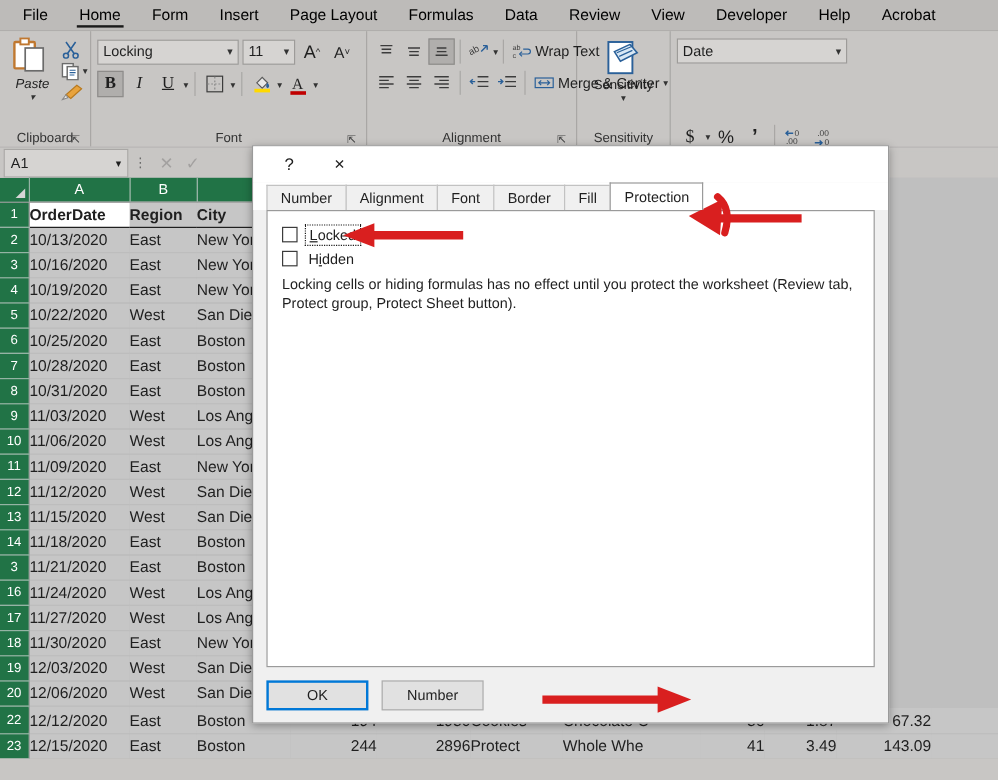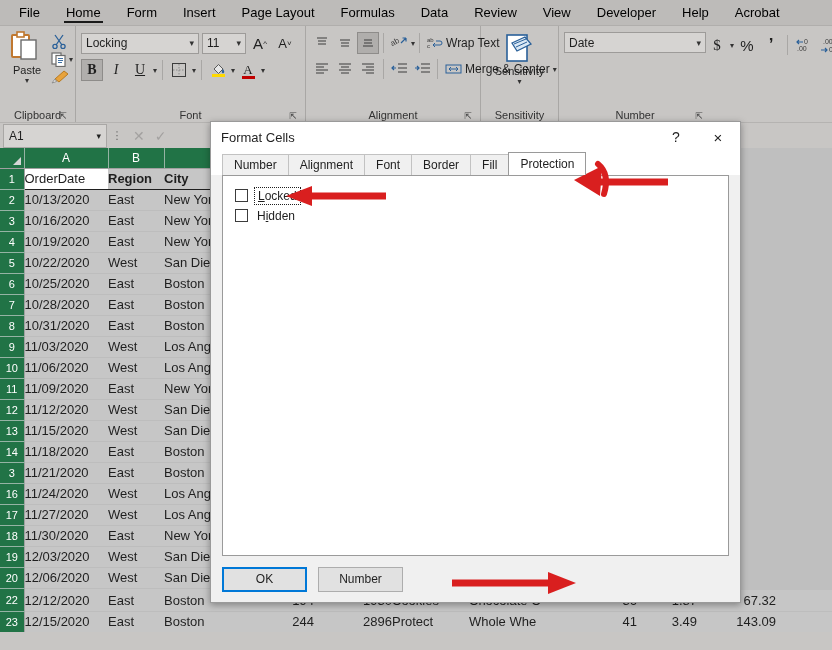--- a/index.html
+++ b/index.html
@@ -66,21 +66,21 @@
     width: 10px; height: 10px;
     font-size: 9px; color: #444;
     line-height: 10px;
   }
 
   
   .clipboard { width: 76px; }
   .clip-inner { display: flex; gap: 2px; padding-top: 2px; }
   .paste-btn {
     width: 44px; display: flex; flex-direction: column;
-    align-items: center; font-size: 11px; color: #1f1f1f;
+    align-items: center; font-size: 11px; color: #1f1f1f; font-style: italic;
   }
   .paste-lbl { margin-top: 1px; }
   .mini-col { display: flex; flex-direction: column; gap: 3px; padding-top: 3px; }
   .mini-row { display: flex; align-items: center; gap: 2px; }
 
   
   .fontgrp { width: 230px; }
   .font-r1 { display: flex; align-items: center; gap: 3px; padding-top: 3px; }
   .font-r2 { display: flex; align-items: center; gap: 2px; padding-top: 5px; }
   .combo {
@@ -174,21 +174,21 @@
     border-bottom: 1px solid #95b3a4;
     border-right: 1px solid #a0a0a0;
   }
   .cell {
     height: 21px; background: #c6c6c6;
     font-size: 13px; color: #1f1f1f;
     padding: 0 4px;
     overflow: hidden; white-space: nowrap;
     border-bottom: 1px solid #bdbdbd;
   }
-  .cell.hdr-cell { font-weight: normal; background: #ffffff; border-bottom: 1px solid #1f1f1f; }
+  .cell.hdr-cell { font-weight: bold; background: #ffffff; border-bottom: 1px solid #1f1f1f; }
   .cell.hdr-gray { font-weight: bold; background: #c6c6c6; border-bottom: 1px solid #1f1f1f; }
   .cell.num { text-align: right; }
 
   
   .dialog {
     position: absolute;
     left: 210px; top: 121px;
     width: 531px; height: 482px;
     background: #f0f0f0;
     border: 1px solid #9a9a9a;
@@ -478,21 +478,21 @@
         <span>Sensitivity</span>
         <span class="caret">▾</span>
       </div>
     </div>
     <div class="grp-label">
       <span>Sensitivity</span>
     </div>
   </div>
 
   <div class="grp numgrp">
-    <div class="grp-body" style="flex-direction:row;">
+    <div class="grp-body" style="flex-direction:column;gap:45px;">
       <div class="num-r1">
         <div class="combo numfmt">
           <span class="cv">Date</span>
           <span class="cc">▾</span>
         </div>
       </div>
       <div class="num-r2">
         <div class="rbtn">
           <span style="font-size:15px;font-family:'Liberation Serif',serif;">$</span>
         </div>
@@ -755,21 +755,20 @@
       <td class="cell num">3.49</td>
       <td class="cell num">143.09</td>
       <td class="cell"></td>
     </tr>
   </tbody>
     </table>
 </div>
 
 <div class="dialog">
   <div class="dlg-title">
-    <span class="t">Format Cells</span>
     <span class="dlg-btn">?</span>
     <span class="dlg-btn close">×</span>
   </div>
 
   <div class="tabs-row">
     <div class="dtab">Number</div>
     <div class="dtab">Alignment</div>
     <div class="dtab">Font</div>
     <div class="dtab">Border</div>
     <div class="dtab">Fill</div>
@@ -778,20 +777,21 @@
 
   <div class="dlg-pane">
     <div class="chkrow">
       <span class="chkbox"></span>
       <span class="chklbl focused"><span class="acc">L</span><span>ocked</span></span>
     </div>
     <div class="chkrow">
       <span class="chkbox"></span>
       <span class="chklbl">H<span class="acc">i</span><span>dden</span></span>
     </div>
+    <div class="desc">Locking cells or hiding formulas has no effect until you protect the worksheet (Review tab, Protect group, Protect Sheet button).</div>
   </div>
 
   <div class="dlg-foot">
     <div class="pbtn focus">OK</div>
     <div class="pbtn">Number</div>
   </div>
 </div>
 
 <svg class="arrow-svg" style="left:568px;top:158px;" width="105" height="46">
   <path d="M100 24 L28 24" stroke="#d91f1f" stroke-width="7" fill="none" stroke-linecap="butt"></path>

